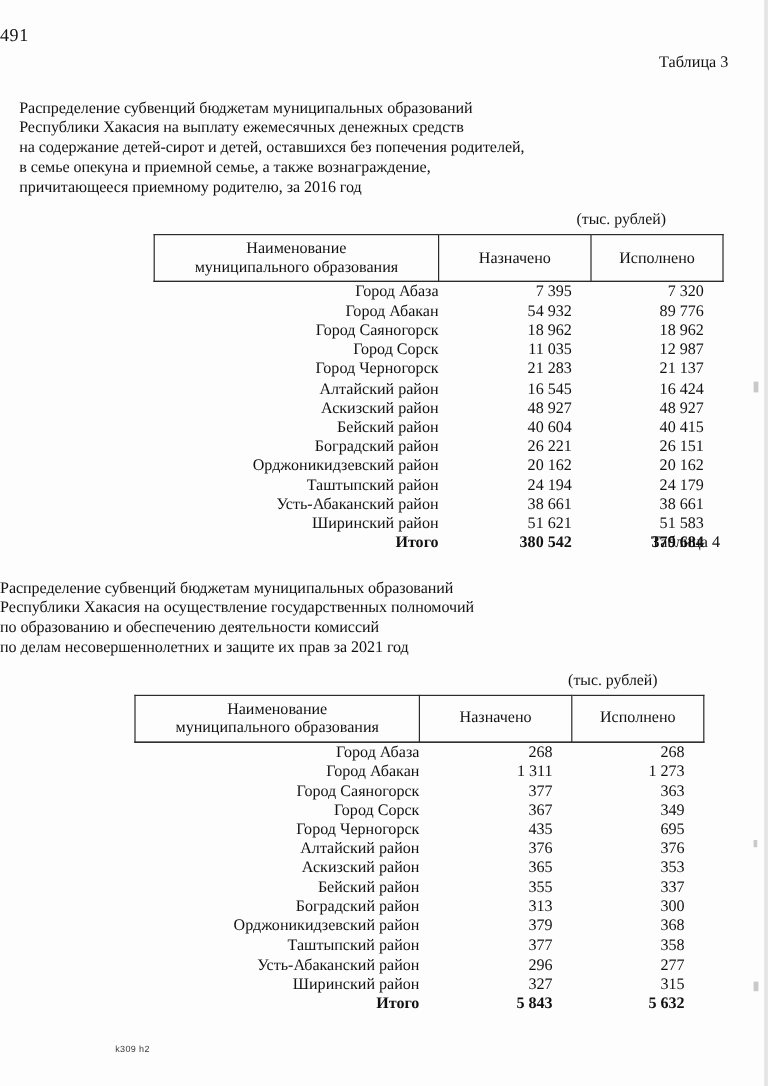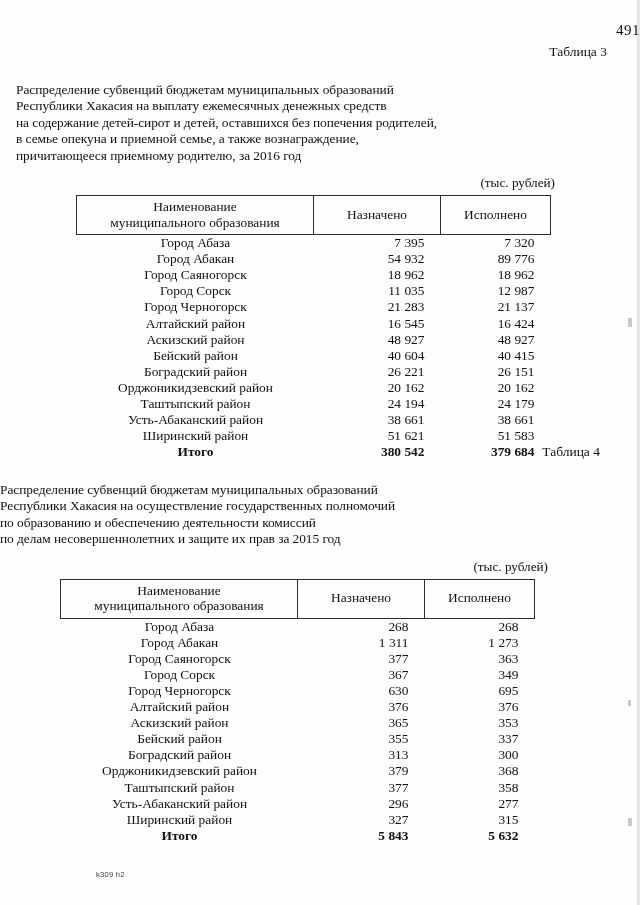--- a/index.html
+++ b/index.html
@@ -28,21 +28,21 @@
   }
   .scan-speck {
     position: absolute;
     background: #c9c9c9;
   }
   .page-number {
     position: absolute;
     top: 22px;
     left: 0;
     width: 640px;
-    text-align: right;
+    text-align: left;
     font-size: 15px;
     letter-spacing: 0.5px;
   }
   .table-label {
     text-align: right;
     font-size: 13.5px;
     padding-right: 40px;
   }
   .doc-title {
     text-align: left;
@@ -54,21 +54,21 @@
   .doc-title .tline { display: block; white-space: nowrap; }
   .units {
     text-align: right;
     font-size: 13.2px;
     padding-right: 92px;
     margin-left: 32px;
   }
   table.grid {
     border-collapse: collapse;
     table-layout: fixed;
-    margin-left: 60px;
+    margin-left: 112px;
     width: 474px;
     font-size: 13.4px;
   }
   table.grid col.c-name { width: 237px; }
   table.grid col.c-val  { width: 127px; }
   table.grid col.c-val2 { width: 110px; }
   table.grid thead th {
     border: 1px solid #2b2b2b;
     font-weight: normal;
     text-align: center;
@@ -76,21 +76,21 @@
     line-height: 15.5px;
     vertical-align: middle;
   }
   table.grid thead th .hdr-l2 { display: block; }
   table.grid tbody td {
     border: none;
     padding: 0px 0px 0.5px 0px;
     line-height: 15.6px;
     white-space: nowrap;
   }
-  table.grid tbody td.name { text-align: center; padding-left: 1px; }
+  table.grid tbody td.name { text-align: right; padding-left: 1px; }
   table.grid tbody td.num  { text-align: right; padding-right: 16px; }
   table.grid tbody tr.total td { font-weight: bold; }
   .footer-mark {
     position: absolute;
     left: 96px;
     bottom: 26px;
     font-size: 7.5px;
     color: #3a3a3a;
     font-family: "Liberation Sans", sans-serif;
     letter-spacing: 0.3px;
@@ -216,21 +216,21 @@
   </div>
 
   <div class="block-t2">
 
     <div class="table-label">Таблица 4</div>
 
     <div class="doc-title" style="margin-top:22px;">
       <span class="tline">Распределение субвенций бюджетам муниципальных образований</span>
       <span class="tline">Республики Хакасия на осуществление государственных полномочий</span>
       <span class="tline">по образованию и обеспечению деятельности комиссий</span>
-      <span class="tline">по делам несовершеннолетних и защите их прав за 2015 год</span>
+      <span class="tline">по делам несовершеннолетних и защите их прав за 2021 год</span>
     </div>
 
     <div class="units" style="margin-top:11px;">(тыс. рублей)</div>
 
     <table class="grid" style="margin-top:4px;">
       <colgroup>
         <col class="c-name">
           <col class="c-val">
           <col class="c-val2">
       </colgroup>
@@ -260,21 +260,21 @@
           <td class="num">377</td>
           <td class="num">363</td>
         </tr>
         <tr>
           <td class="name">Город Сорск</td>
           <td class="num">367</td>
           <td class="num">349</td>
         </tr>
         <tr>
           <td class="name">Город Черногорск</td>
-          <td class="num">630</td>
+          <td class="num">435</td>
           <td class="num">695</td>
         </tr>
         <tr>
           <td class="name">Алтайский район</td>
           <td class="num">376</td>
           <td class="num">376</td>
         </tr>
         <tr>
           <td class="name">Аскизский район</td>
           <td class="num">365</td>

